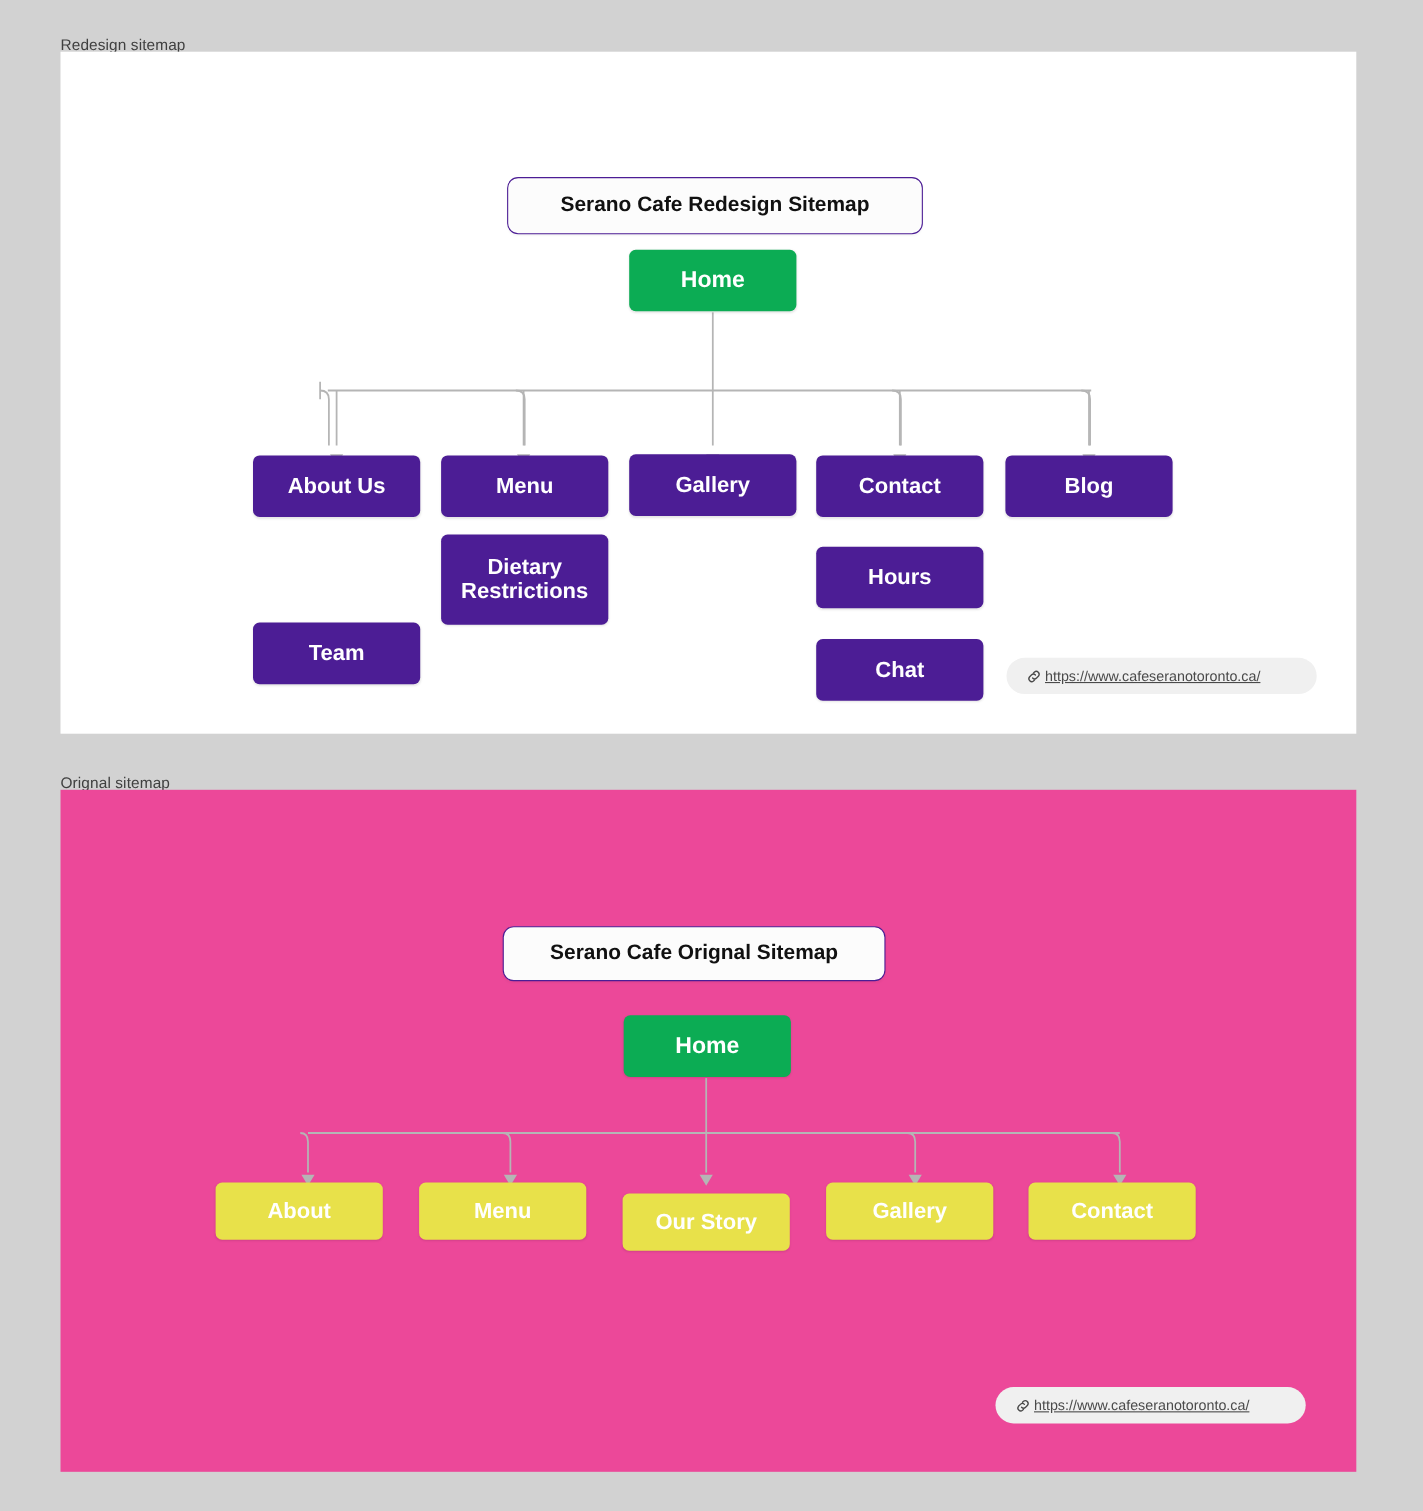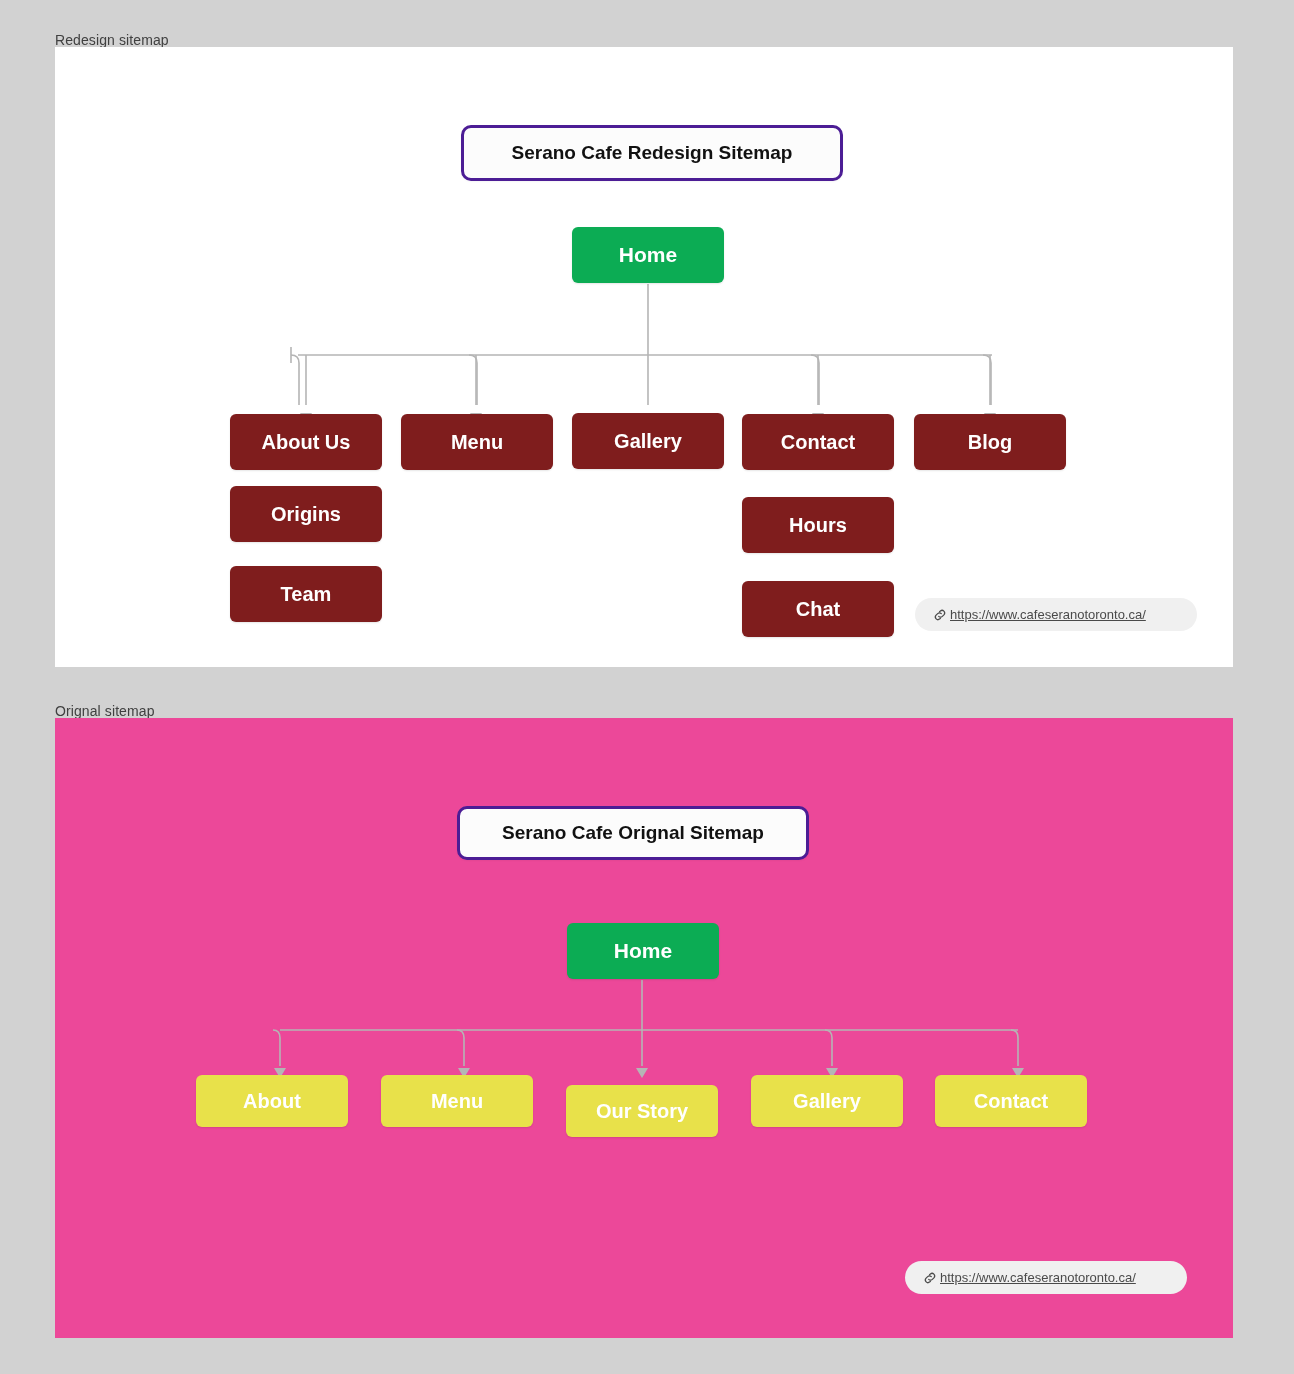--- a/index.html
+++ b/index.html
@@ -33,49 +33,50 @@
   .board-original {
     left: 55px;
     top: 718px;
     width: 1178px;
     height: 620px;
     background: #ec4899;
   }
   .title-pill {
     position: absolute;
     background: #fcfcfc;
-    border: 3px solid #4c1d95;
+    border: 1px solid #4c1d95;
     border-radius: 10px;
     display: flex;
     align-items: center;
     justify-content: center;
     font-weight: bold;
     color: #111111;
     box-shadow: 0 1px 2px rgba(0,0,0,0.04);
+    margin-top: 36px;
   }
   .node {
     position: absolute;
     border-radius: 6px;
     display: flex;
     align-items: center;
     justify-content: center;
     text-align: center;
     font-weight: bold;
     color: #ffffff;
     line-height: 1.12;
     box-shadow: 0 1px 2px rgba(0,0,0,0.10);
     box-sizing: border-box;
     padding: 4px 22px;
   }
   .node-home {
     background: #0cac54;
     font-size: 21px;
   }
   .node-green {
-    background: #7f1d1d;
+    background: #4c1d95;
     font-size: 20px;
   }
   .node-yellow {
     background: #e8e14a;
     font-size: 20px;
   }
   .connector-svg {
     position: absolute;
     left: 0;
     top: 0;
@@ -138,24 +139,24 @@
     <g fill="none" stroke="#b5b5b5" stroke-width="1.6">
       <path d="M 236 300 L 236 316"></path>
     </g>
   </svg>
 
   <div class="title-pill" style="left:406px; top:78px; width:376px; height:50px; font-size:19px;">Serano Cafe Redesign Sitemap</div>
 
   <div class="node node-home" style="left:517px; top:180px; width:152px; height:56px;">Home</div>
 
   <div class="node node-green" style="left:175px; top:367px; width:152px; height:56px;">About Us</div>
-  <div class="node node-green" style="left:175px; top:439px; width:152px; height:56px;">Origins</div>
   <div class="node node-green" style="left:175px; top:519px; width:152px; height:56px;">Team</div>
 
   <div class="node node-green" style="left:346px; top:367px; width:152px; height:56px;">Menu</div>
+  <div class="node node-green" style="left:346px; top:439px; width:152px; height:82px;">Dietary Restrictions</div>
 
   <div class="node node-green" style="left:517px; top:366px; width:152px; height:56px;">Gallery</div>
 
   <div class="node node-green" style="left:687px; top:367px; width:152px; height:56px;">Contact</div>
   <div class="node node-green" style="left:687px; top:450px; width:152px; height:56px;">Hours</div>
   <div class="node node-green" style="left:687px; top:534px; width:152px; height:56px;">Chat</div>
 
   <div class="node node-green" style="left:859px; top:367px; width:152px; height:56px;">Blog</div>
 
   <div class="url-pill" style="left:860px; top:551px; width:282px;">

